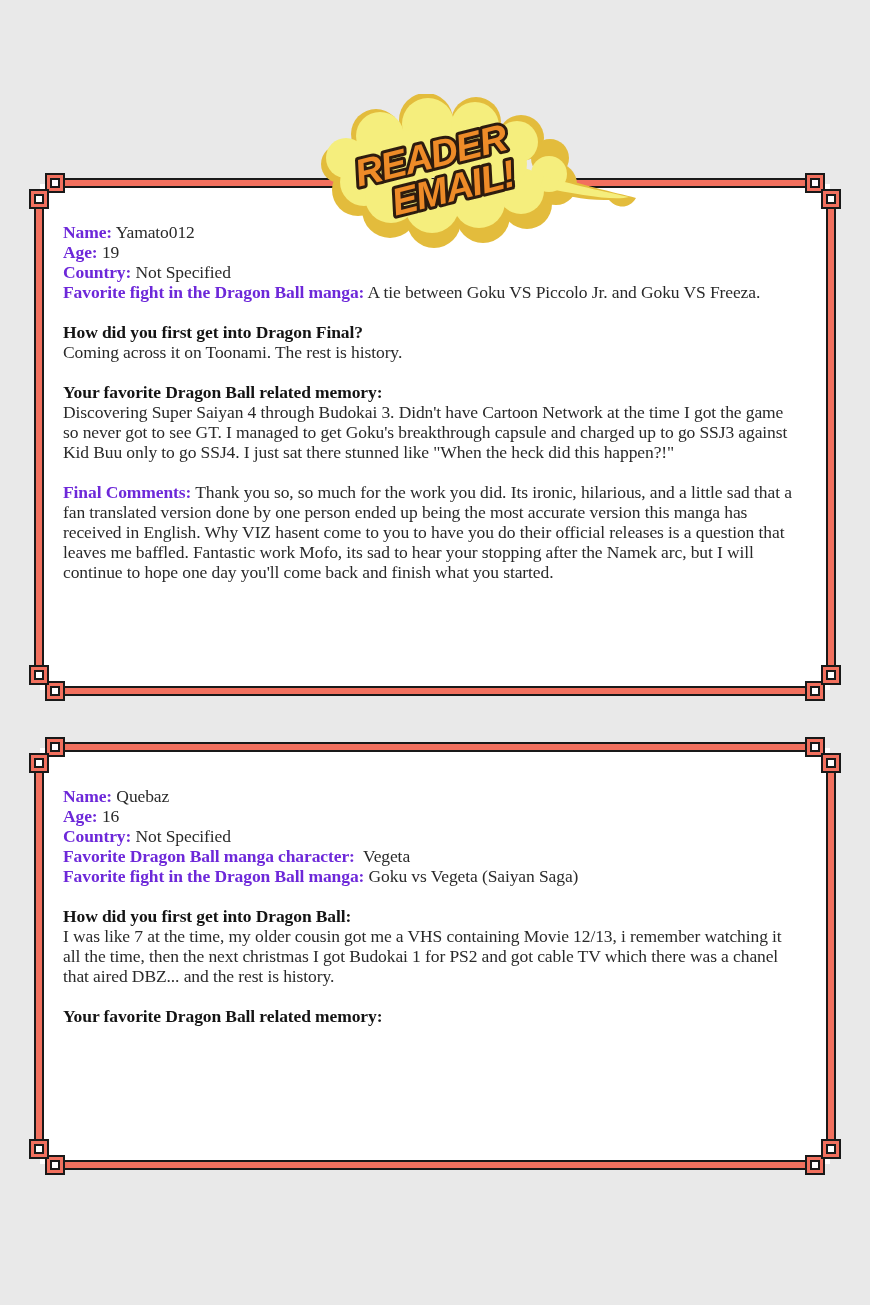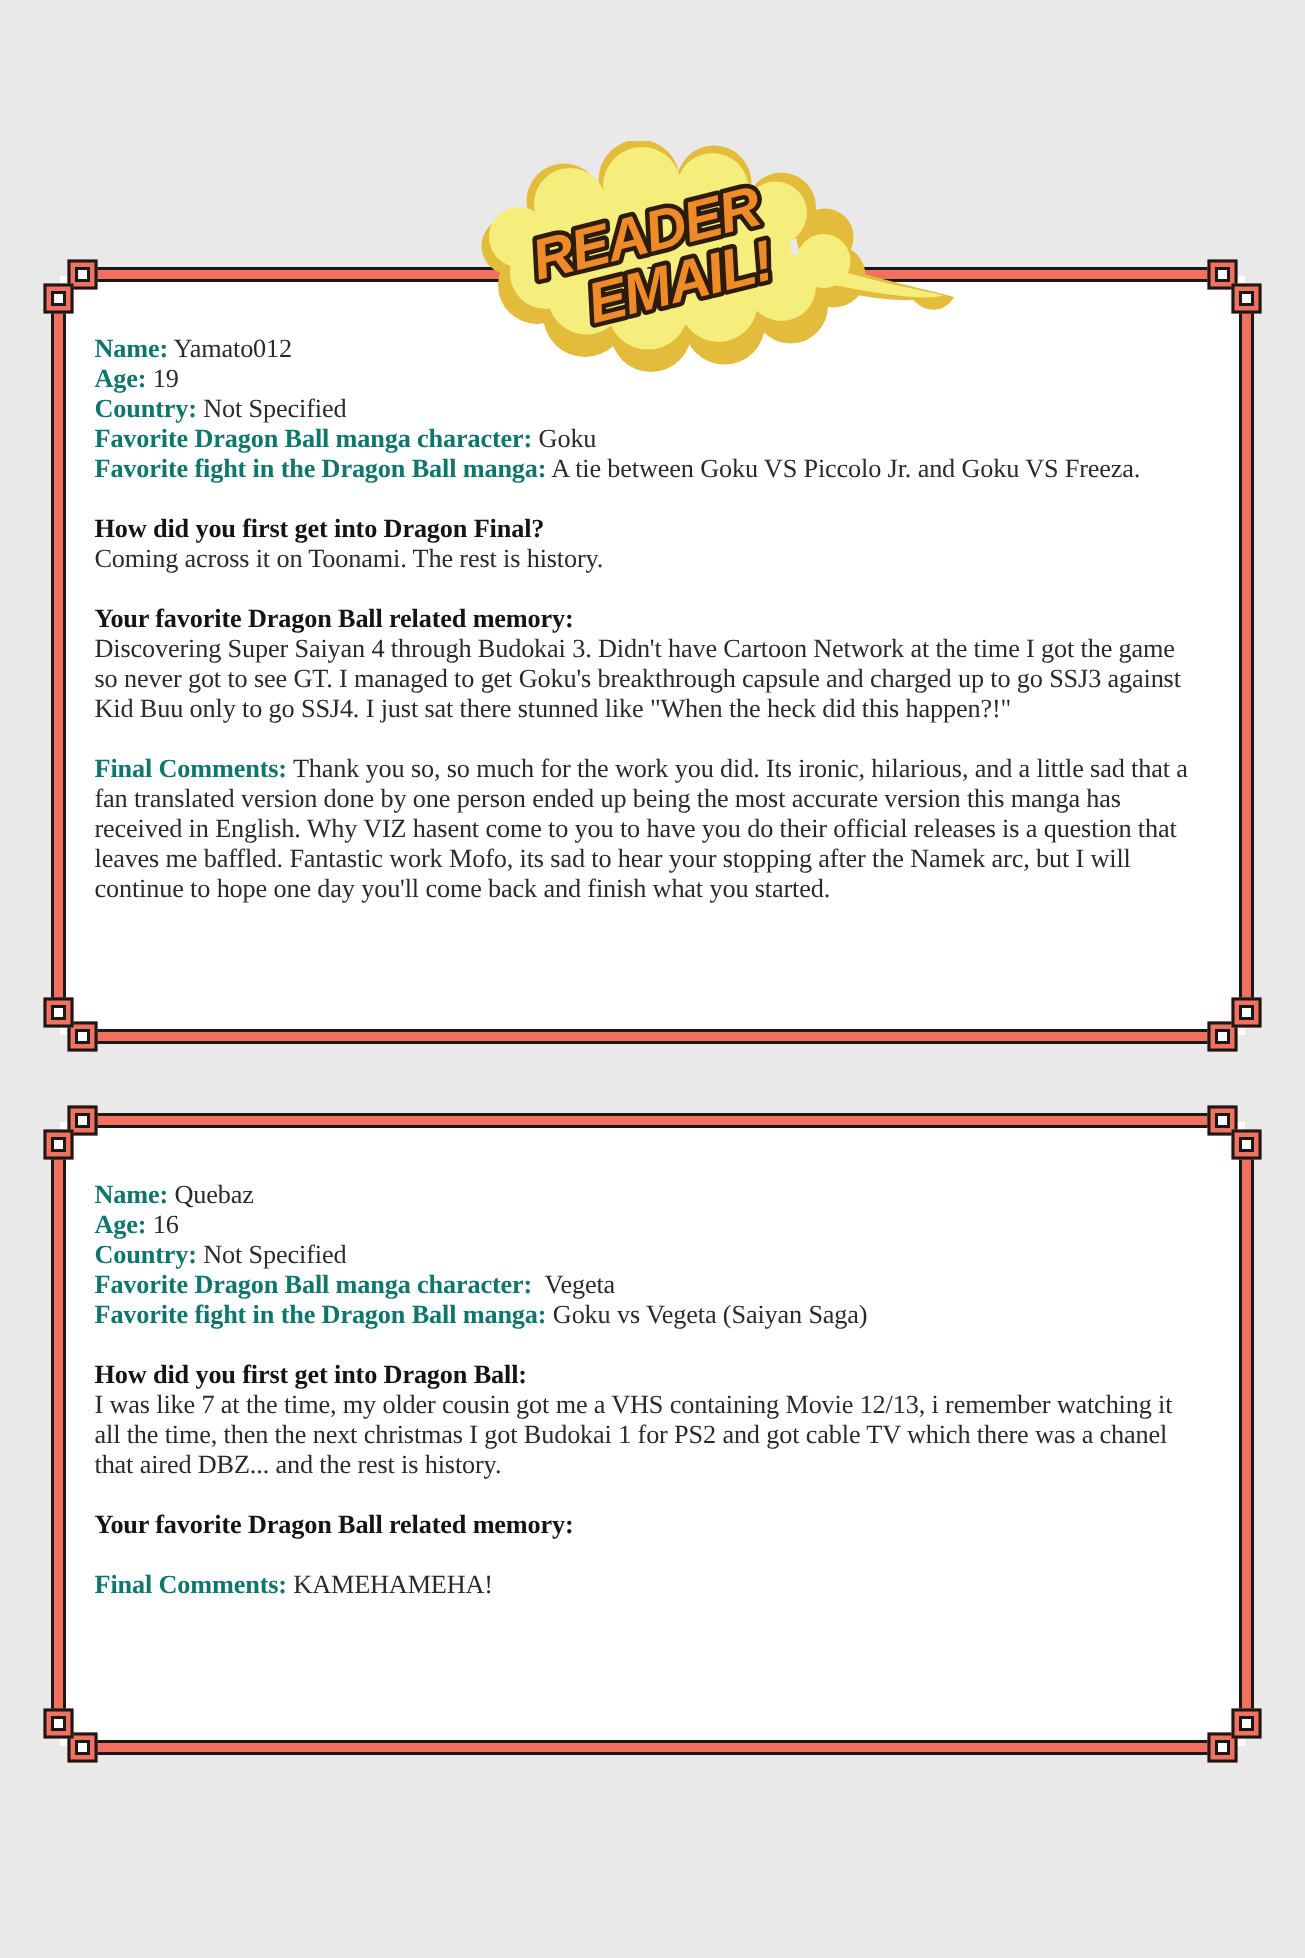--- a/index.html
+++ b/index.html
@@ -30,21 +30,21 @@
   .r-br-h{right:17px;bottom:1px;}.r-br-v{right:1px;bottom:17px;}
 
   
   .content{
     position:absolute;inset:0;
     padding:50px 42px 0 35px;
     font-size:17.5px;line-height:20px;color:#2a2a2a;
     letter-spacing:-0.1px;
   }
   .content p{margin:0;}
-  .content b{color:#0f766e;}
+  .content b{color:#6d28d9;}
   .block{margin-bottom:20px;}
   .hd{font-weight:bold;color:#141414;}
 
   
   .cloud-logo{position:absolute;left:318px;top:94px;width:326px;height:154px;z-index:5;}
   .cloud-logo svg{display:block;width:100%;height:100%;}
 </style>
 </head>
 <body>
 
@@ -64,21 +64,20 @@
       <i class="ring r-bl-h"></i>
       <i class="ring r-bl-v"></i>
       <i class="ring r-br-h"></i>
       <i class="ring r-br-v"></i>
     </div>
     <div class="content">
       <div class="block">
         <p><b>Name:</b> <span>Yamato012</span></p>
         <p><b>Age:</b> <span>19</span></p>
         <p><b>Country:</b> <span>Not Specified</span></p>
-        <p><b>Favorite Dragon Ball manga character:</b> <span>Goku</span></p>
         <p><b>Favorite fight in the Dragon Ball manga:</b> <span>A tie between Goku VS Piccolo Jr. and Goku VS Freeza.</span></p>
       </div>
       <div class="block">
         <p class="hd">How did you first get into Dragon Final?</p>
         <p>Coming across it on Toonami. The rest is history.</p>
       </div>
       <div class="block">
         <p class="hd">Your favorite Dragon Ball related memory:</p>
         <p>Discovering Super Saiyan 4 through Budokai 3. Didn't have Cartoon Network at the time I got the game so never got to see GT. I managed to get Goku's breakthrough capsule and charged up to go SSJ3 against Kid Buu only to go SSJ4. I just sat there stunned like "When the heck did this happen?!"</p>
       </div>
@@ -110,21 +109,20 @@
         <p><b>Favorite Dragon Ball manga character:</b>&nbsp; <span>Vegeta</span></p>
         <p><b>Favorite fight in the Dragon Ball manga:</b> <span>Goku vs Vegeta (Saiyan Saga)</span></p>
       </div>
       <div class="block">
         <p class="hd">How did you first get into Dragon Ball:</p>
         <p>I was like 7 at the time, my older cousin got me a VHS containing Movie 12/13, i remember watching it all the time, then the next christmas I got Budokai 1 for PS2 and got cable TV which there was a chanel that aired DBZ... and the rest is history.</p>
       </div>
       <div class="block">
         <p class="hd">Your favorite Dragon Ball related memory:</p>
       </div>
-      <p class="block"><b>Final Comments:</b> <span>KAMEHAMEHA!</span></p>
     </div>
   </section>
 
   <div class="cloud-logo">
     <svg viewBox="0 0 326 154">
 
       <g fill="#e3bc3c">
         <circle cx="22" cy="70" r="19"></circle>
         <circle cx="40" cy="96" r="26"></circle>
         <circle cx="72" cy="116" r="28"></circle>

